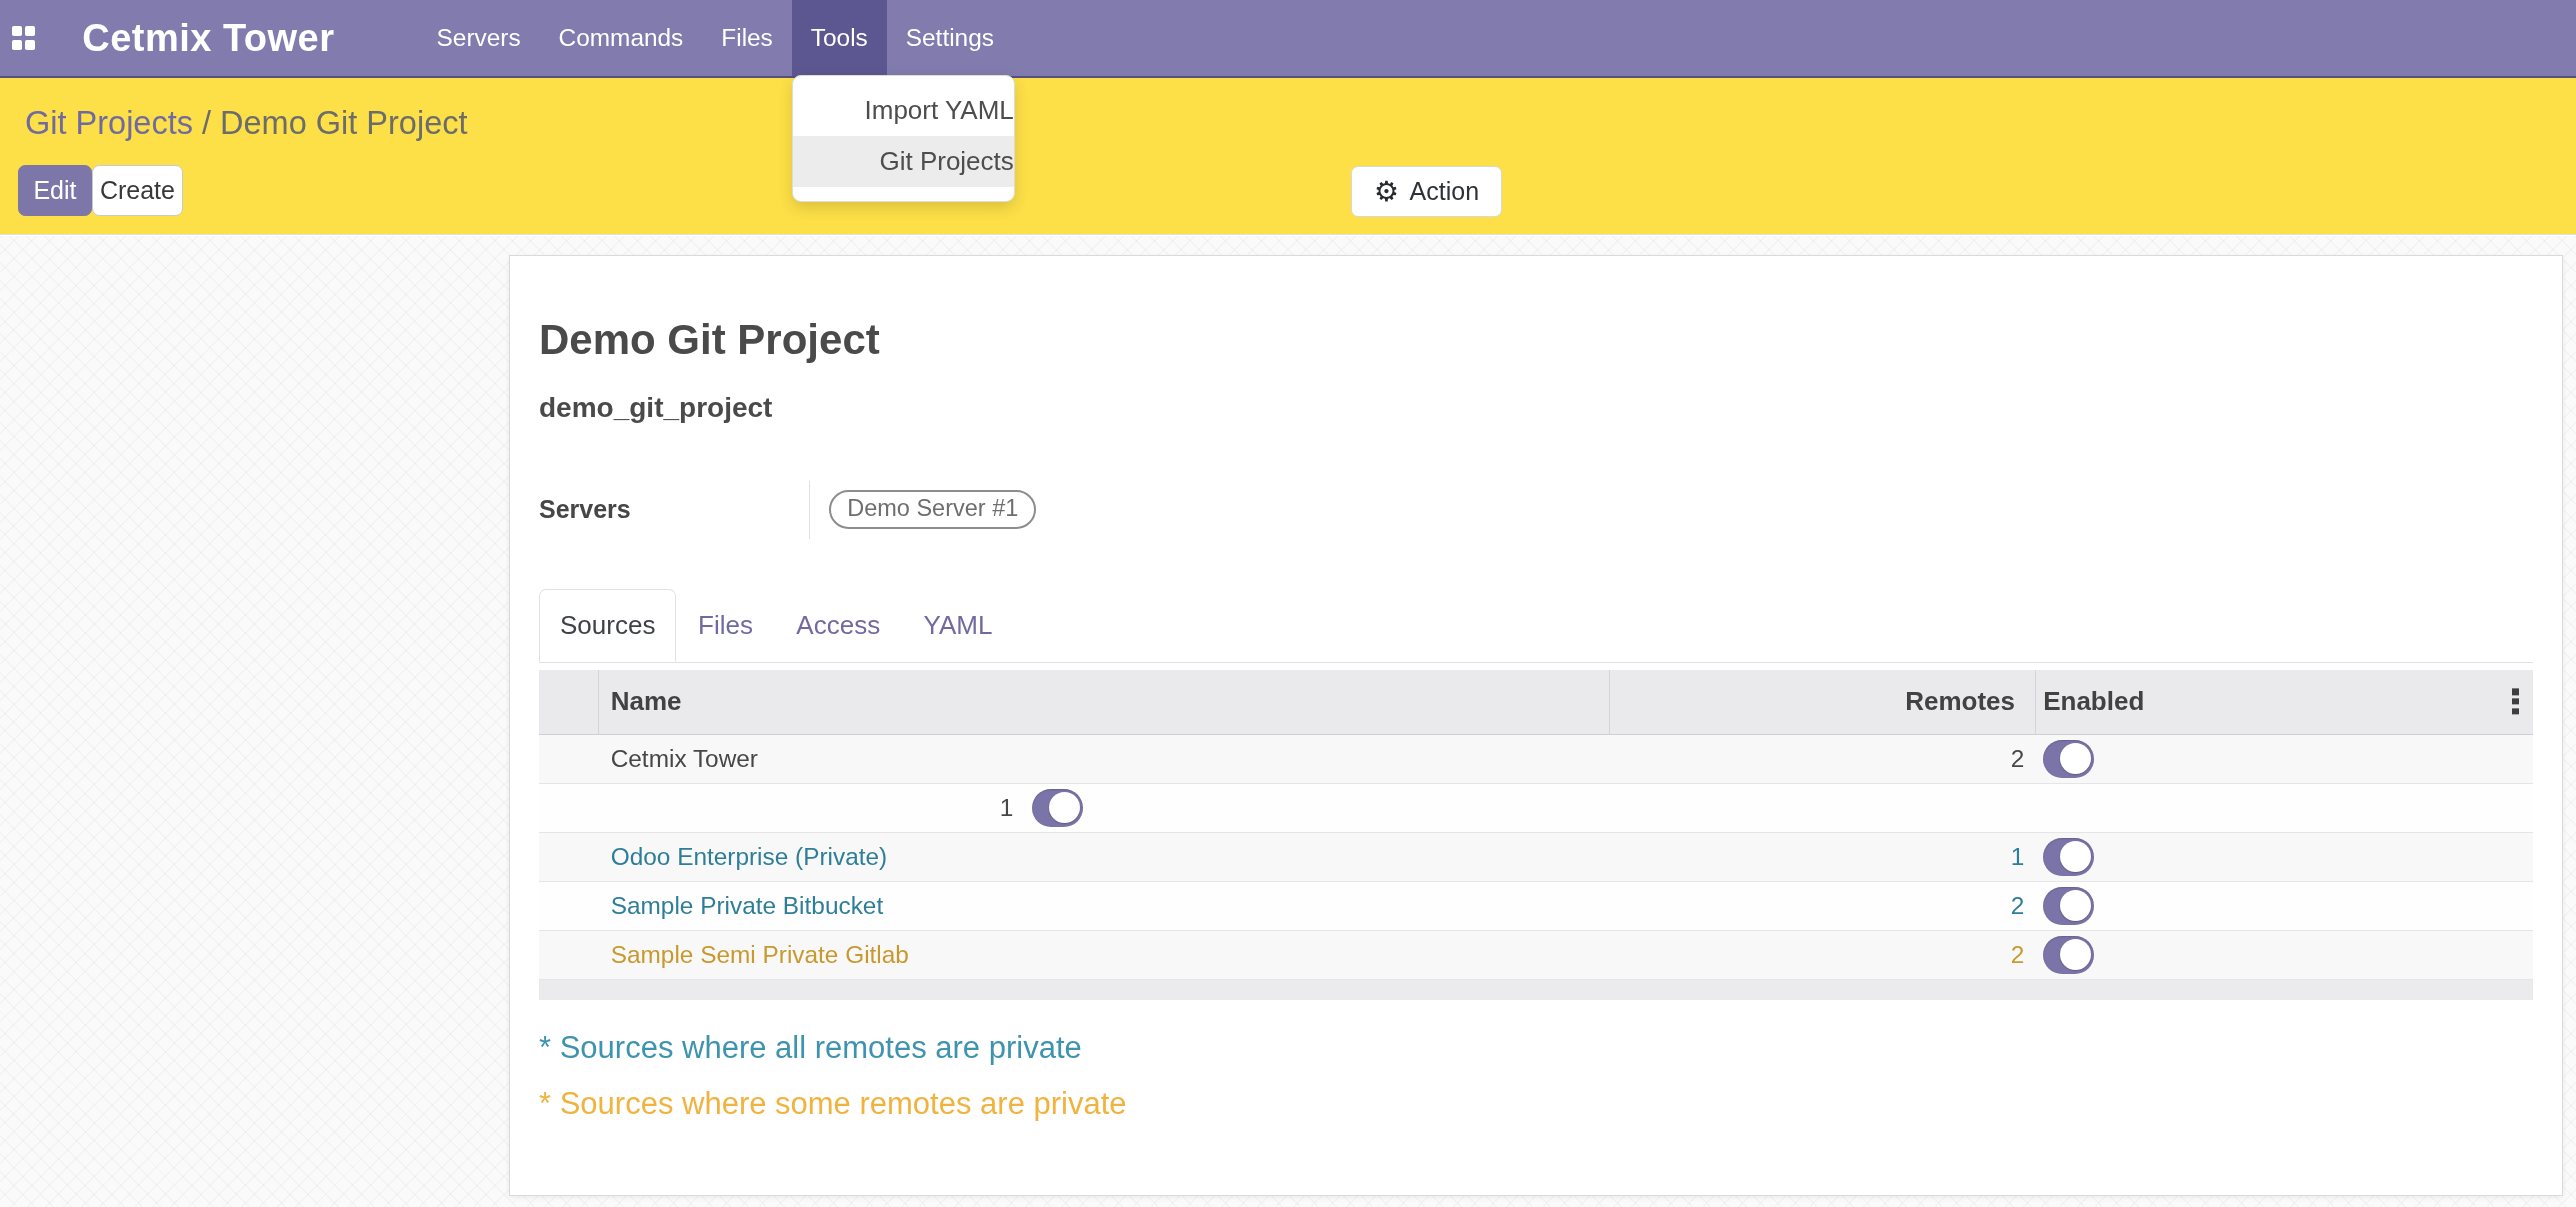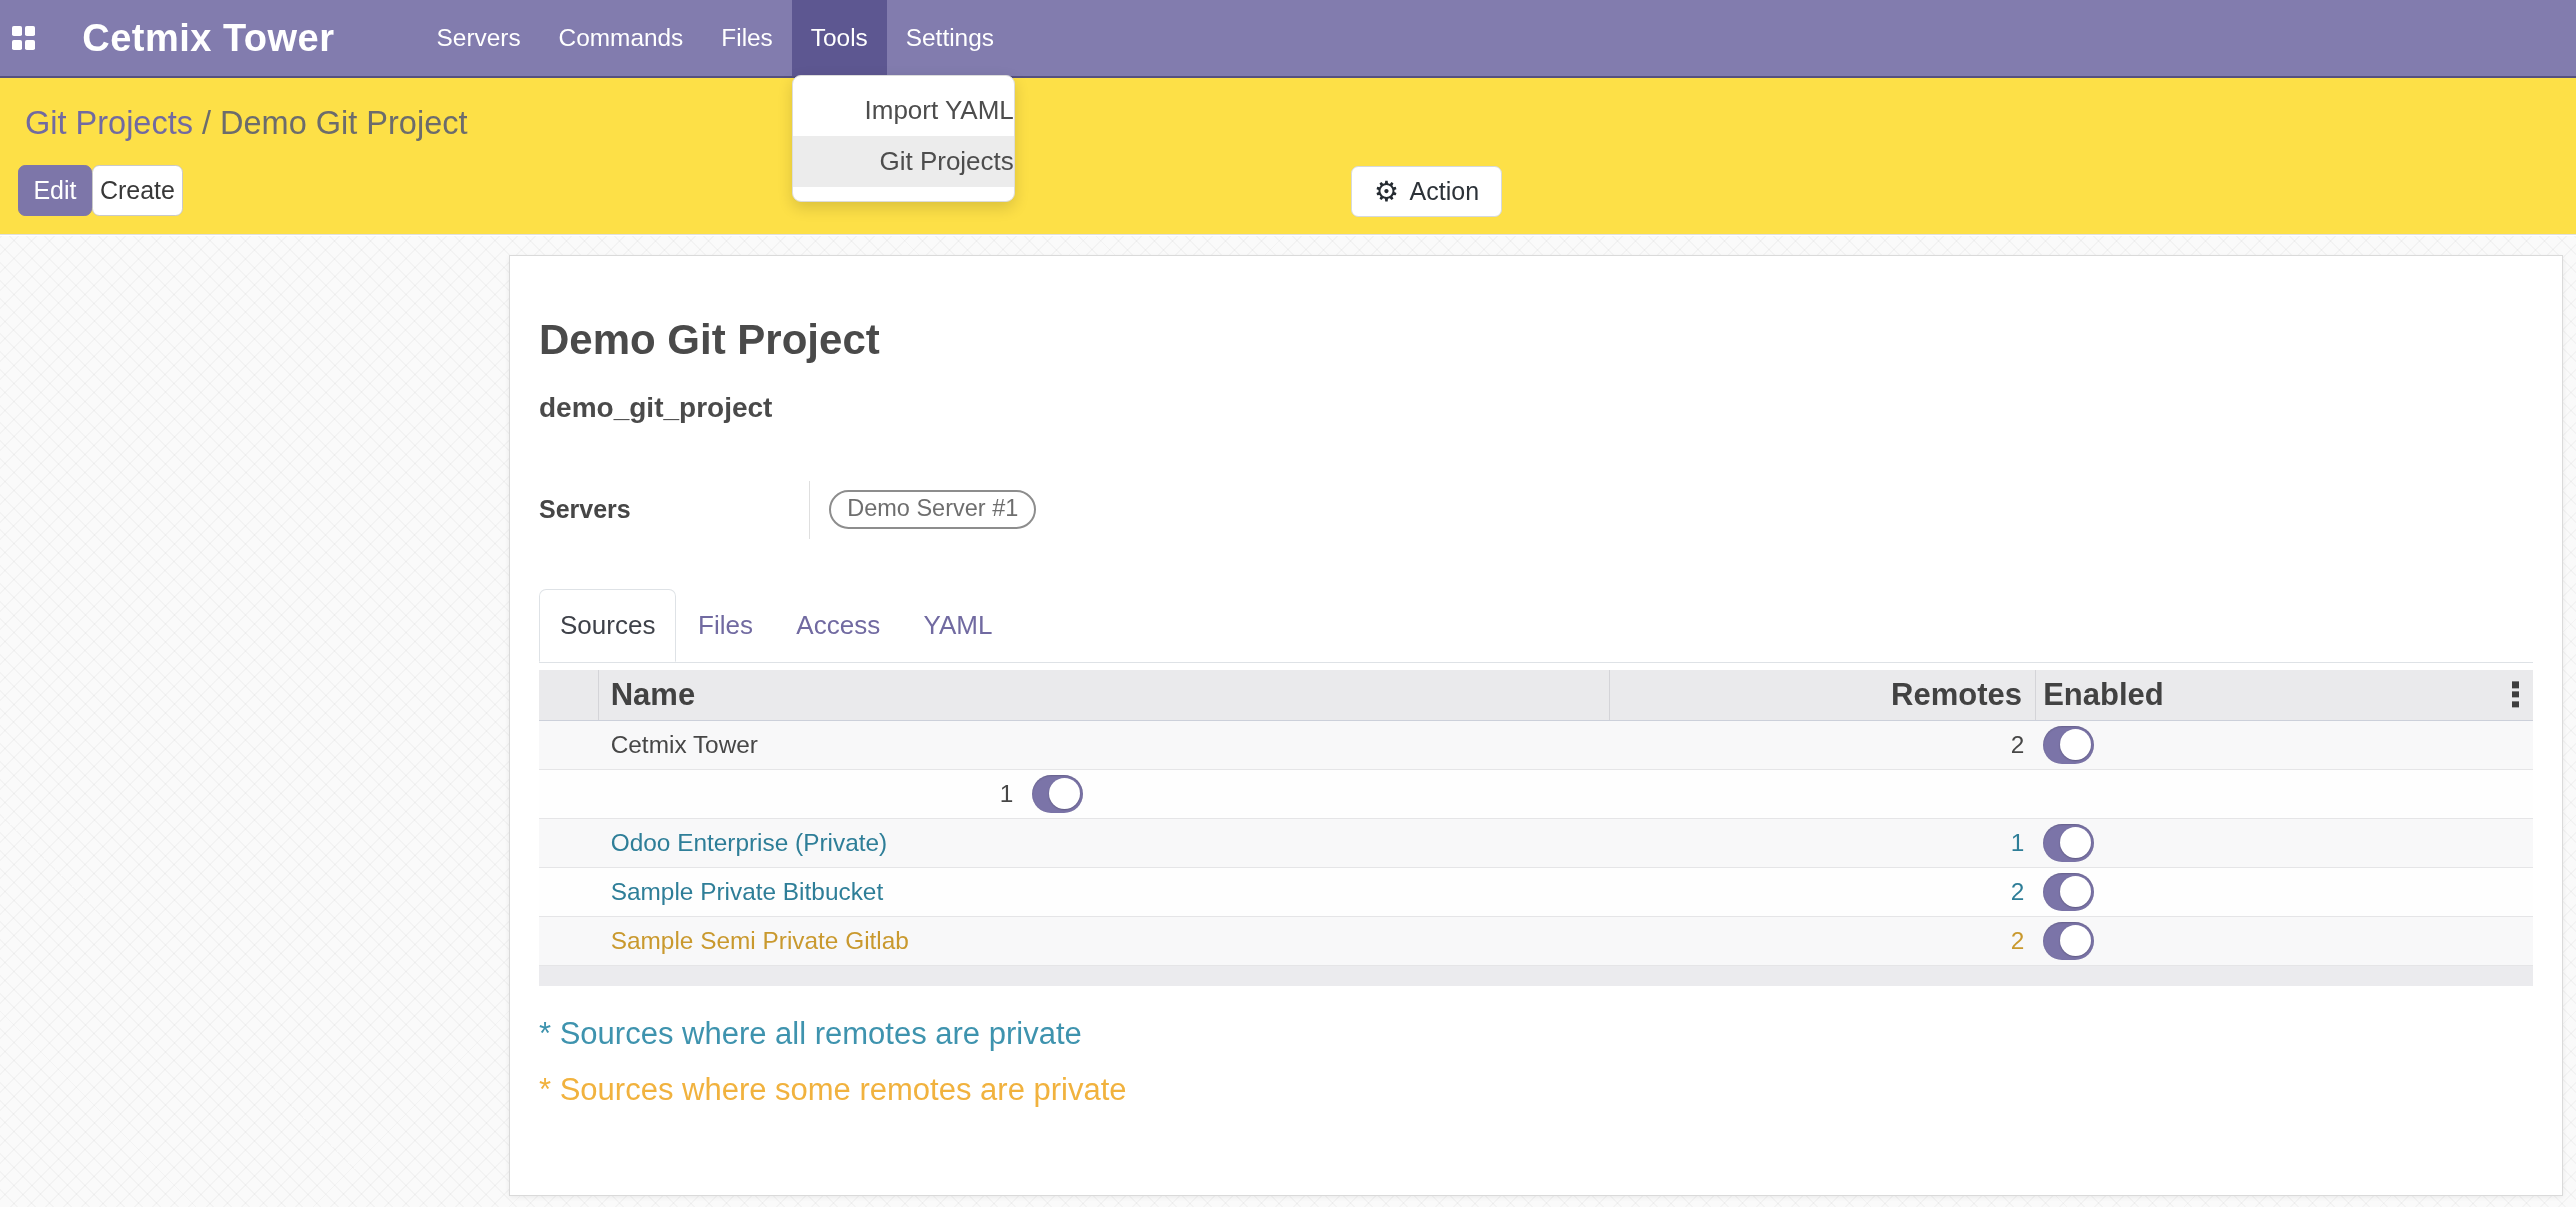--- a/index.html
+++ b/index.html
@@ -71,27 +71,27 @@
   
   .tabs { margin-top:50px; height:74px; display:flex; align-items:stretch;
           border-bottom:0.9px solid #dee2e6; }
   .tab { display:flex; align-items:center; padding:0 21.7px; font-size:26px;
          color:#716aa1; cursor:pointer; white-space:nowrap; }
   .tab.active { background:#fff; border:0.9px solid #dee2e6; border-bottom:0.9px solid #fff;
                 border-radius:7.2px 7.2px 0 0; color:#3e4149; margin-bottom:-0.9px; padding:0 20px; }
 
   
   .table { margin-top:7.2px; }
-  .thead { display:flex; align-items:stretch; height:51px; background:#eaeaec;
-           border-bottom:0.9px solid #ccd0da; font-size:31px; font-weight:700;
+  .thead { display:flex; align-items:stretch; height:65px; background:#eaeaec;
+           border-bottom:0.9px solid #ccd0da; font-size:26px; font-weight:700;
            color:#424242; position:relative; }
   .th { display:flex; align-items:center; }
   .th-selector { width:60px; border-right:0.9px solid #d4d4d8; }
   .th-name { flex:1; padding-left:11.7px; border-right:0.9px solid #d4d4d8; }
-  .th-remotes { width:426px; justify-content:flex-end; padding-right:13px;
+  .th-remotes { width:426px; justify-content:flex-end; padding-right:20px;
                 border-right:0.9px solid #d4d4d8; }
   .th-enabled { width:497px; padding-left:7.2px; }
   .kebab { position:absolute; right:10.8px; top:50%; transform:translateY(-50%);
            display:flex; flex-direction:column; gap:3.6px; cursor:pointer; padding:3.6px; }
   .kebab i { width:6.3px; height:6.3px; background:#3e3e3e; display:block; }
 
   .trow { display:flex; align-items:center; height:49px; font-size:24.4px;
           border-bottom:0.9px solid #e5e5e7; background:#fefefe; cursor:pointer; }
   .trow.odd { background:#f8f8f9; }
   .td-selector { width:60px; height:100%; }

